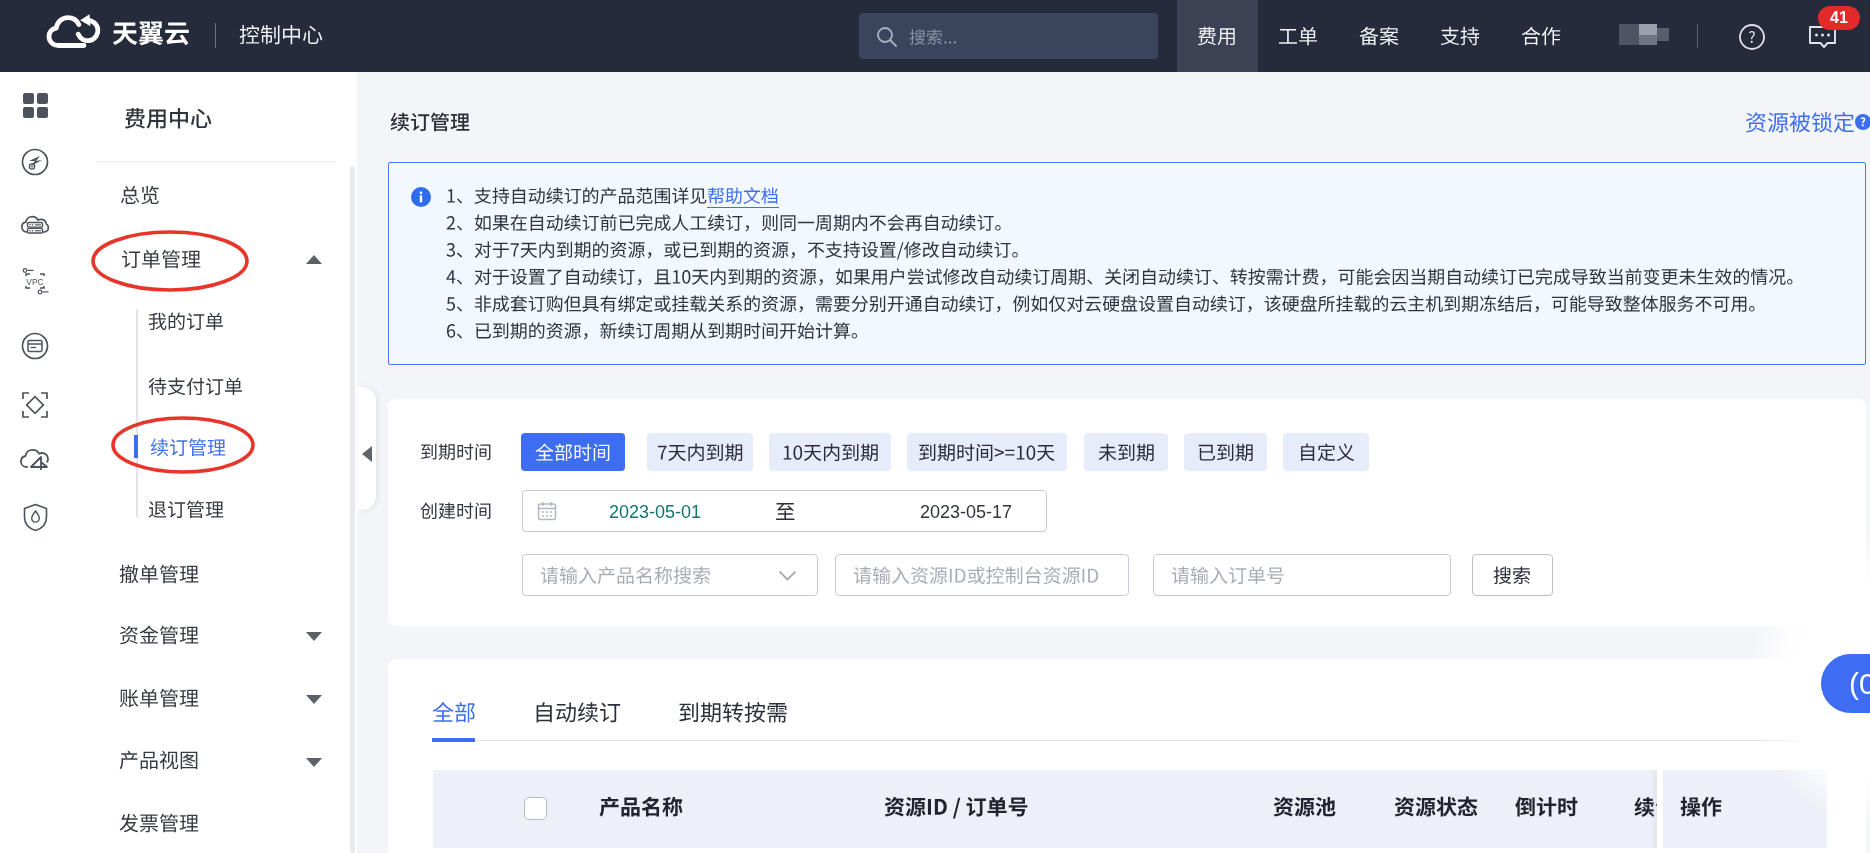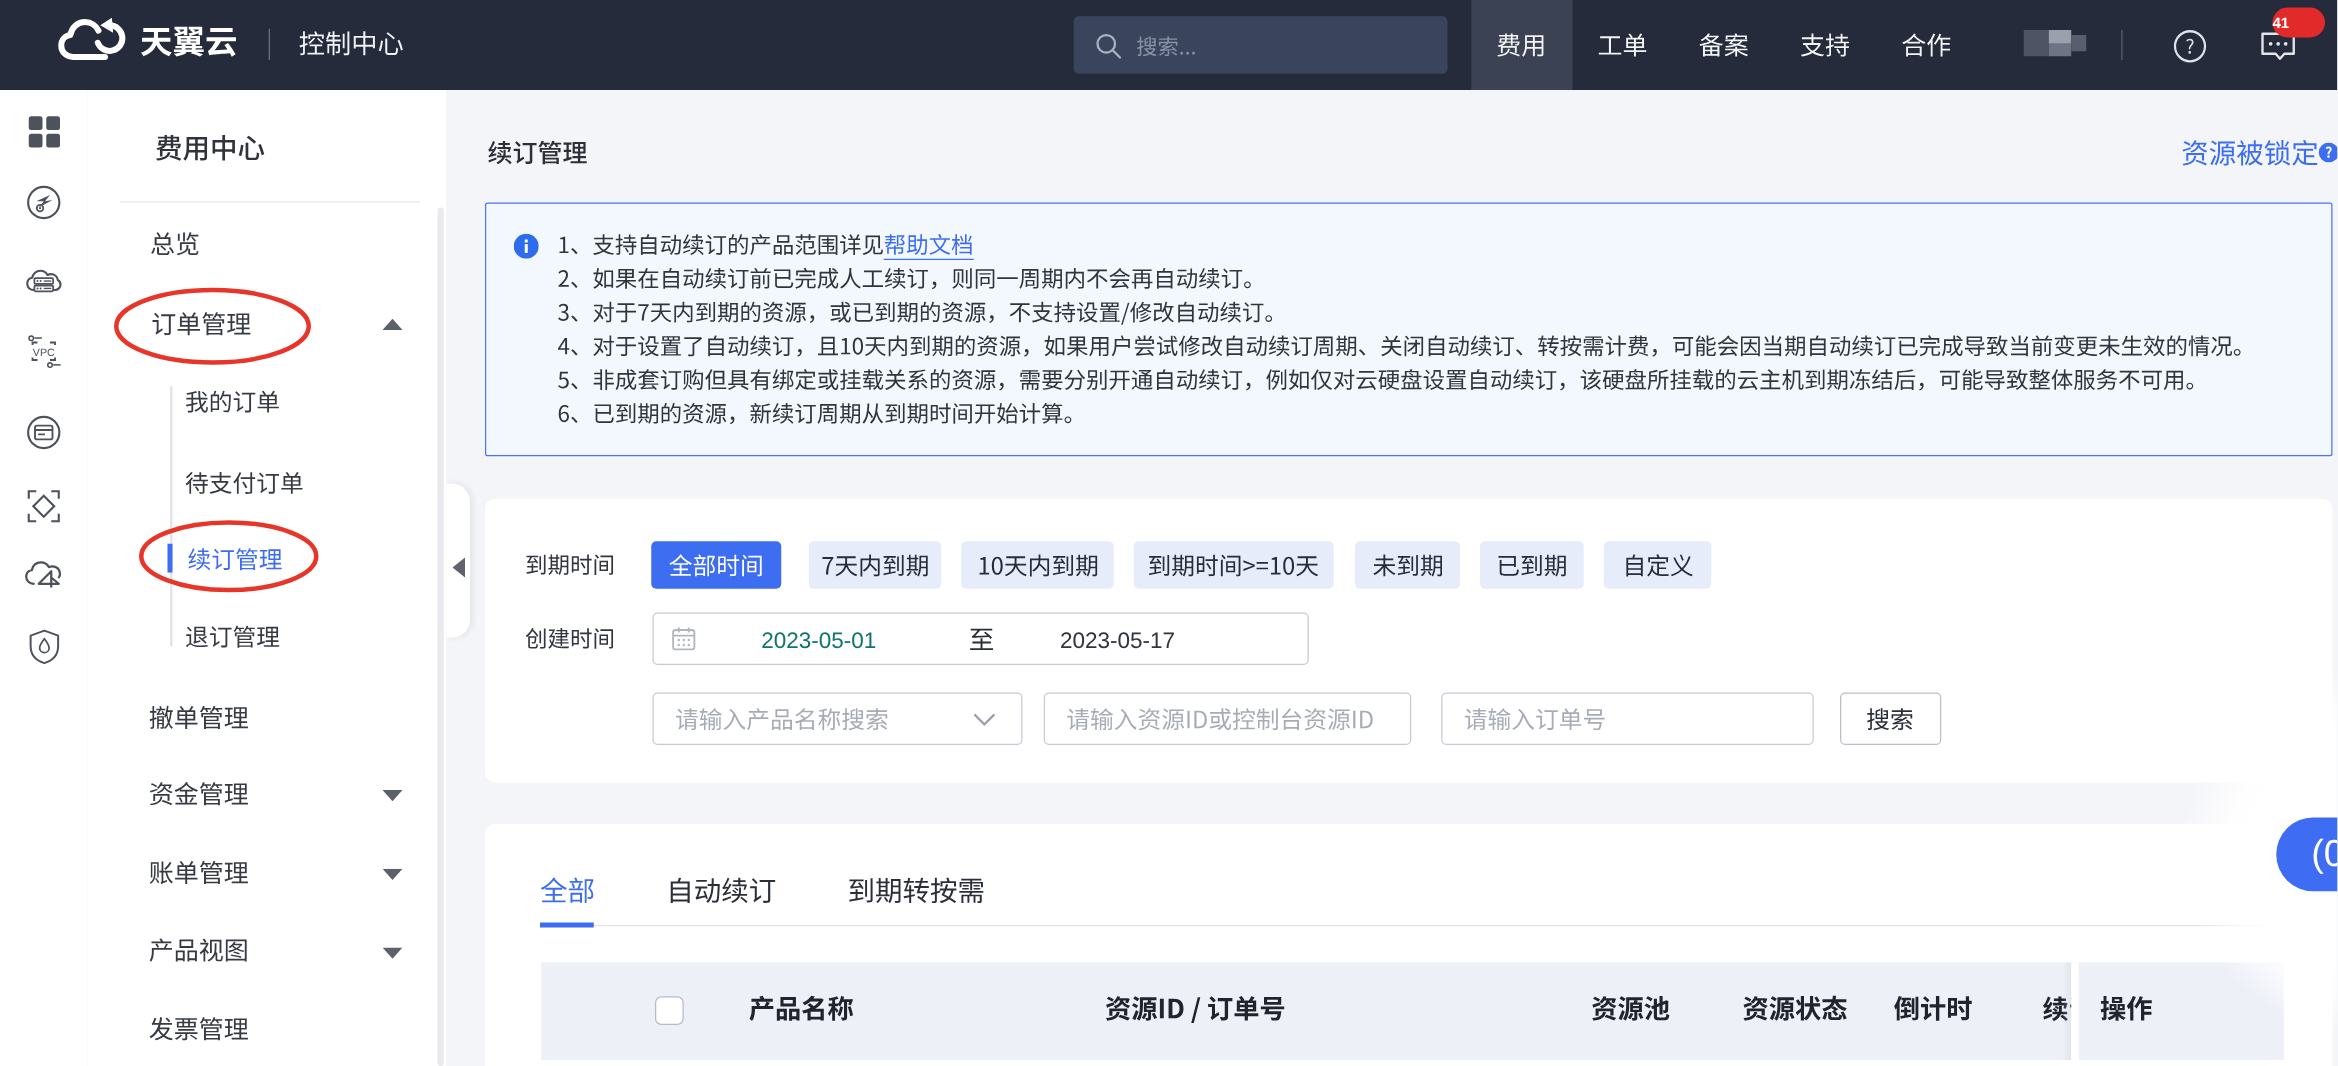--- a/index.html
+++ b/index.html
@@ -66,21 +66,21 @@
       <g transform="translate(10.33,19.8) scale(0.0155,-0.0155)">
         <path fill="#dfe2e8" d="M178 221H259C241 378 421 437 421 584C421 694 347 762 234 762C153 762 89 723 43 670L95 622C130 662 174 686 224 686C296 686 332 638 332 578C332 459 154 395 178 221ZM221 -13C258 -13 288 15 288 56C288 98 258 126 221 126C184 126 156 98 156 56C156 15 184 -13 221 -13Z"></path>
       </g>
     </svg>
 <svg style="position:absolute;left:1808px;top:25px" width="29" height="25" viewBox="0 0 29 25">
 <path d="M2 2 h25 v16 h-7.5 l-3.5 4 l-3.5 -4 h-10.5 z" fill="none" stroke="#e3e5ea" stroke-width="1.9" stroke-linejoin="round"></path>
 <circle cx="8.5" cy="10" r="1.5" fill="#e3e5ea"></circle>
       <circle cx="14.5" cy="10" r="1.5" fill="#e3e5ea"></circle>
       <circle cx="20.5" cy="10" r="1.5" fill="#e3e5ea"></circle>
 </svg>
-<div style="position:absolute;left:1818px;top:6px;width:42px;height:24px;background:#e22a2a;border-radius:12px;color:#fff;font-size:12px;font-weight:bold;text-align:left;line-height:24px">41</div>
+<div style="position:absolute;left:1818px;top:6px;width:42px;height:24px;background:#e22a2a;border-radius:12px;color:#fff;font-size:16px;font-weight:bold;text-align:center;line-height:24px">41</div>
 <div style="position:absolute;left:0;top:72px;width:70px;height:781px;background:#fff;border-right:1px solid #ebedf1"></div>
 <svg style="position:absolute;left:22px;top:92px" width="27" height="27" viewBox="0 0 27 27">
       <g fill="#4d525c">
         <rect x="1" y="1" width="11" height="11" rx="2"></rect>
         <rect x="15" y="1" width="11" height="11" rx="2"></rect>
         <rect x="1" y="15" width="11" height="11" rx="2"></rect>
         <rect x="15" y="15" width="11" height="11" rx="2"></rect>
       </g>
     </svg>
 <svg style="position:absolute;left:21px;top:148px" width="28" height="28" viewBox="0 0 28 28">
@@ -350,21 +350,21 @@
         <circle cx="10" cy="15" r="1"></circle>
         <circle cx="14" cy="15" r="1"></circle>
       </g>
     </svg>
 <div style="position:absolute;left:609px;top:502px;font-size:18px;color:#0f766e;white-space:nowrap">2023-05-01</div>
 <svg style="position:absolute;left:774.5px;top:497.7px;overflow:visible" width="20.5" height="26.7">
       <g transform="translate(0,21.12) scale(0.020500,-0.020500)">
         <path fill="#2a2e36" d="M146 423C184 436 238 437 783 463C808 437 830 412 845 391L910 437C856 505 743 603 653 670L594 631C635 600 679 563 719 525L254 507C317 564 381 636 442 714H917V785H77V714H343C283 635 216 566 191 544C164 518 142 501 122 497C130 477 143 439 146 423ZM460 415V285H142V215H460V30H54V-41H948V30H537V215H864V285H537V415Z"></path>
       </g>
     </svg>
-<div style="position:absolute;left:848px;top:502px;font-size:18px;color:#30343c;white-space:nowrap">2023-05-17</div>
+<div style="position:absolute;left:920px;top:502px;font-size:18px;color:#30343c;white-space:nowrap">2023-05-17</div>
 <div style="position:absolute;left:522px;top:554px;width:296px;height:42px;background:#fff;border:1px solid #c6cad3;border-radius:4px;box-sizing:border-box"></div>
 <svg style="position:absolute;left:540.0px;top:562.6px;overflow:visible" width="171.0" height="24.7">
       <g transform="translate(0,19.57) scale(0.019000,-0.019000)">
         <path fill="#a6abb5" d="M107 772C159 725 225 659 256 617L307 670C276 711 208 773 155 818ZM42 526V454H192V88C192 44 162 14 144 2C157 -13 177 -44 184 -62C198 -41 224 -20 393 110C385 125 373 154 368 174L264 96V526ZM494 212H808V130H494ZM494 265V342H808V265ZM614 840V762H382V704H614V640H407V585H614V516H352V458H960V516H688V585H899V640H688V704H929V762H688V840ZM424 400V-79H494V75H808V5C808 -7 803 -11 790 -12C776 -13 728 -13 677 -11C687 -29 696 -57 699 -76C770 -76 816 -76 843 -64C872 -53 880 -33 880 4V400Z M1734 447V85H1793V447ZM1861 484V5C1861 -6 1857 -9 1846 -10C1833 -10 1793 -10 1747 -9C1757 -27 1765 -54 1767 -71C1826 -71 1866 -70 1890 -60C1915 -49 1922 -31 1922 5V484ZM1071 330C1079 338 1108 344 1140 344H1219V206C1152 190 1090 176 1042 167L1059 96L1219 137V-79H1285V154L1368 176L1362 239L1285 221V344H1365V413H1285V565H1219V413H1132C1158 483 1183 566 1203 652H1367V720H1217C1225 756 1231 792 1236 827L1166 839C1162 800 1157 759 1150 720H1047V652H1137C1119 569 1100 501 1091 475C1077 430 1065 398 1048 393C1056 376 1067 344 1071 330ZM1659 843C1593 738 1469 639 1348 583C1366 568 1386 545 1397 527C1424 541 1451 557 1477 574V532H1847V581C1872 566 1899 551 1926 537C1935 557 1956 581 1974 596C1869 641 1774 698 1698 783L1720 816ZM1506 594C1562 635 1615 683 1659 734C1710 678 1765 633 1826 594ZM1614 406V327H1477V406ZM1415 466V-76H1477V130H1614V-1C1614 -10 1612 -12 1604 -13C1594 -13 1568 -13 1537 -12C1546 -30 1554 -57 1556 -74C1599 -74 1630 -74 1651 -63C1672 -52 1677 -33 1677 -1V466ZM1477 269H1614V187H1477Z M2295 755C2361 709 2412 653 2456 591C2391 306 2266 103 2041 -13C2061 -27 2096 -58 2110 -73C2313 45 2441 229 2517 491C2627 289 2698 58 2927 -70C2931 -46 2951 -6 2964 15C2631 214 2661 590 2341 819Z M3263 612C3296 567 3333 506 3348 466L3416 497C3400 536 3361 596 3328 639ZM3689 634C3671 583 3636 511 3607 464H3124V327C3124 221 3115 73 3035 -36C3052 -45 3085 -72 3097 -87C3185 31 3202 206 3202 325V390H3928V464H3683C3711 506 3743 559 3770 606ZM3425 821C3448 791 3472 752 3486 720H3110V648H3902V720H3572L3575 721C3561 755 3530 805 3500 841Z M4302 726H4701V536H4302ZM4229 797V464H4778V797ZM4083 357V-80H4155V-26H4364V-71H4439V357ZM4155 47V286H4364V47ZM4549 357V-80H4621V-26H4849V-74H4925V357ZM4621 47V286H4849V47Z M5263 529C5314 494 5373 446 5417 406C5300 344 5171 299 5047 273C5061 256 5079 224 5086 204C5141 217 5197 233 5252 253V-79H5327V-27H5773V-79H5849V340H5451C5617 429 5762 553 5844 713L5794 744L5781 740H5427C5451 768 5473 797 5492 826L5406 843C5347 747 5233 636 5069 559C5087 546 5111 519 5122 501C5217 550 5296 609 5361 671H5733C5674 583 5587 508 5487 445C5440 486 5374 536 5321 572ZM5773 42H5327V271H5773Z M6512 450C6489 325 6449 200 6392 120C6409 111 6440 92 6453 81C6510 168 6555 301 6582 437ZM6782 440C6826 331 6868 185 6882 91L6952 113C6936 207 6894 349 6848 460ZM6532 838C6509 710 6467 583 6408 496V553H6279V731C6327 743 6372 757 6409 772L6364 831C6292 799 6168 770 6063 752C6071 735 6081 710 6084 694C6124 700 6167 707 6209 715V553H6054V483H6200C6162 368 6094 238 6033 167C6045 150 6063 121 6070 103C6119 164 6169 262 6209 362V-81H6279V370C6311 326 6349 270 6365 241L6409 300C6390 325 6308 416 6279 445V483H6398L6394 477C6412 468 6444 449 6458 438C6494 491 6527 560 6553 637H6653V12C6653 -1 6649 -5 6636 -5C6623 -6 6579 -6 6532 -5C6543 -24 6554 -56 6559 -76C6621 -76 6664 -74 6691 -63C6718 -51 6728 -30 6728 12V637H6863C6848 601 6828 561 6810 526L6877 510C6904 567 6934 635 6958 697L6909 711L6898 707H6576C6586 745 6596 784 6604 824Z M7166 840V638H7046V568H7166V354L7039 309L7059 238L7166 279V13C7166 0 7161 -3 7150 -3C7138 -4 7103 -4 7064 -3C7074 -24 7083 -56 7085 -75C7144 -76 7181 -73 7205 -61C7229 -48 7237 -27 7237 13V306L7349 350L7336 418L7237 380V568H7339V638H7237V840ZM7379 290V226H7424L7416 223C7458 156 7515 99 7584 53C7499 16 7402 -7 7304 -20C7317 -36 7331 -64 7338 -82C7449 -64 7557 -34 7651 12C7730 -29 7820 -59 7917 -78C7927 -59 7946 -31 7962 -16C7875 -2 7793 21 7721 52C7803 106 7870 178 7911 271L7866 293L7853 290H7683V387H7915V758H7723V696H7847V602H7727V545H7847V449H7683V841H7614V449H7457V544H7566V602H7457V694C7509 710 7563 730 7607 754L7553 804C7516 779 7450 751 7392 732V387H7614V290ZM7809 226C7771 169 7717 123 7652 87C7586 125 7531 171 7491 226Z M8633 104C8718 58 8825 -12 8877 -58L8938 -14C8881 32 8773 98 8690 141ZM8290 136C8233 82 8143 26 8061 -11C8078 -23 8106 -47 8119 -61C8198 -20 8294 46 8358 109ZM8194 319C8211 326 8237 329 8421 341C8339 302 8269 272 8237 260C8179 236 8135 222 8102 219C8109 200 8119 166 8122 153C8148 162 8187 166 8479 185V10C8479 -2 8475 -6 8458 -6C8443 -8 8389 -8 8327 -6C8339 -26 8351 -54 8355 -75C8428 -75 8479 -75 8510 -63C8543 -52 8552 -32 8552 8V189L8797 204C8824 176 8848 148 8864 126L8922 166C8879 221 8789 304 8718 362L8665 328C8691 306 8719 281 8746 255L8309 232C8450 285 8592 352 8727 434L8673 480C8629 451 8581 424 8532 398L8309 385C8378 419 8447 460 8510 505L8480 528H8862V405H8936V593H8539V686H8923V752H8539V841H8461V752H8076V686H8461V593H8066V405H8137V528H8434C8363 473 8274 425 8246 411C8218 396 8193 387 8174 385C8181 367 8191 333 8194 319Z"></path>
       </g>
     </svg>
 <svg style="position:absolute;left:778px;top:570px" width="19" height="11" viewBox="0 0 19 11">
       <path d="M1.5 1.5 L9.5 9.5 L17.5 1.5" fill="none" stroke="#9aa0ab" stroke-width="1.7"></path>
     </svg>
 <div style="position:absolute;left:835px;top:554px;width:294px;height:42px;background:#fff;border:1px solid #c6cad3;border-radius:4px;box-sizing:border-box"></div>

